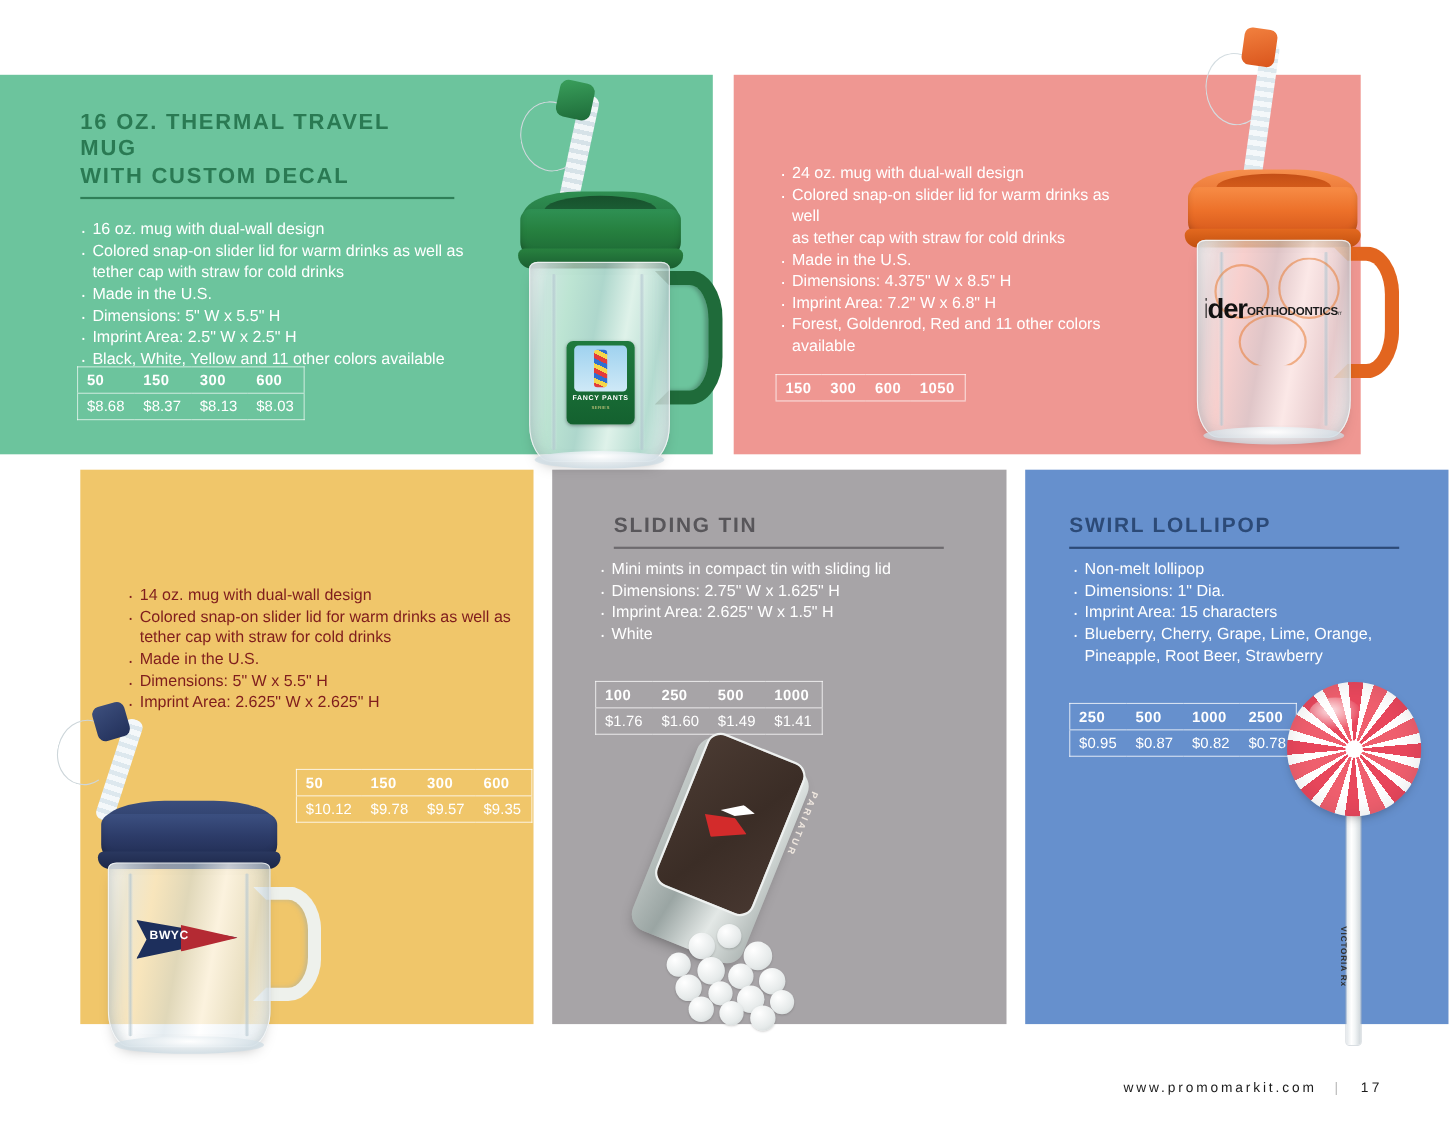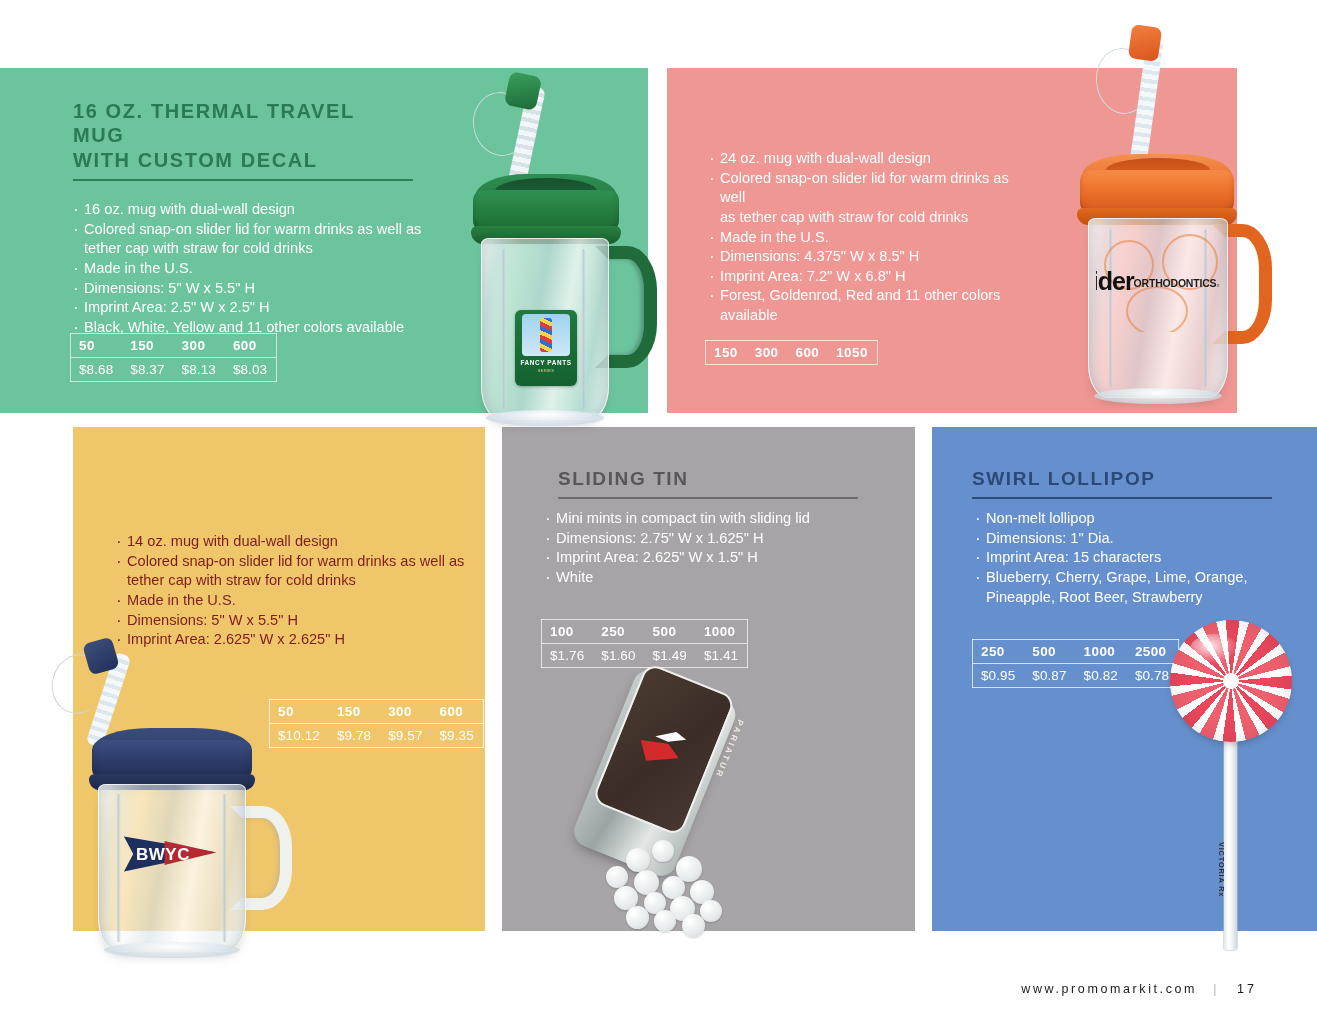--- a/index.html
+++ b/index.html
@@ -185,21 +185,21 @@
   #nm-body{left:40px;top:148px;width:148px;height:168px;}
   #nm-handle{position:absolute;left:172px;top:170px;width:62px;height:104px;}
   #nm-handle:before{content:"";position:absolute;inset:0;border:12px solid rgba(238,245,248,.92);
     border-left-color:transparent;border-radius:0 30px 30px 0 / 0 40px 40px 0;
     box-shadow:inset -2px 0 4px rgba(150,170,180,.5);}
   #nm-emblem{position:absolute;left:66px;top:196px;width:92px;height:44px;}
   #nm-emblem .flag{position:absolute;inset:0;background:#1d2f5c;
     clip-path:polygon(0 10%,100% 46%,0 90%,10% 50%);box-shadow:0 1px 2px rgba(0,0,0,.3);}
   #nm-emblem .flag-red{position:absolute;left:44%;top:18%;width:56%;height:62%;background:#b42a33;
     clip-path:polygon(0 4%,100% 46%,0 92%);}
-  #nm-emblem .flag-txt{position:absolute;left:12px;top:13px;color:#ffffff;font-size:17px;font-weight:bold;letter-spacing:.5px;}
+  #nm-emblem .flag-txt{position:absolute;left:12px;top:13px;color:#ffffff;font-size:11px;font-weight:bold;letter-spacing:.5px;}
 
   
   #art-tin{left:600px;top:680px;width:260px;height:250px;}
   #tin-outer{position:absolute;left:36px;top:6px;width:108px;height:188px;border-radius:16px;
     transform:rotate(22deg);transform-origin:50% 0;
     background:linear-gradient(100deg,#c9cfcd,#9aa5a3 40%,#e3e8e6 70%,#aeb6b4);
     box-shadow:0 6px 14px -6px rgba(0,0,0,.45);}
   #tin-lid{position:absolute;left:44px;top:0px;width:96px;height:150px;border-radius:14px;
     transform:rotate(22deg);transform-origin:50% 0;
     background:linear-gradient(120deg,#4a3a32,#3b2d26 55%,#473730);

